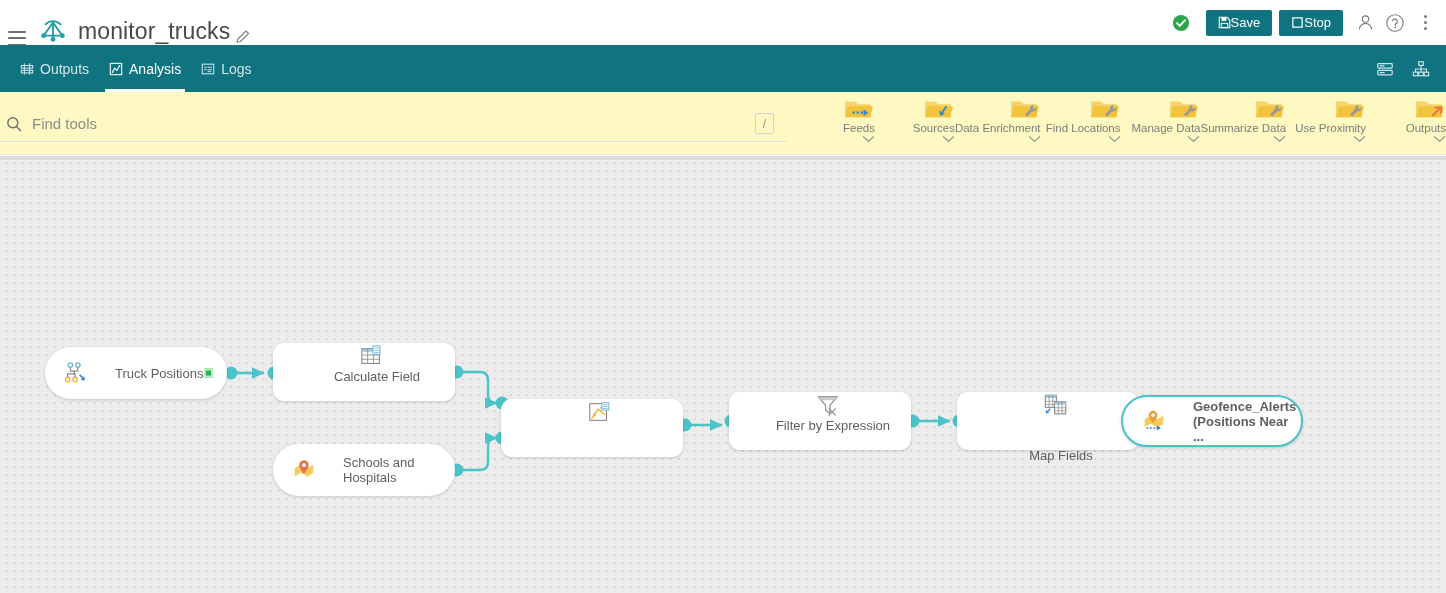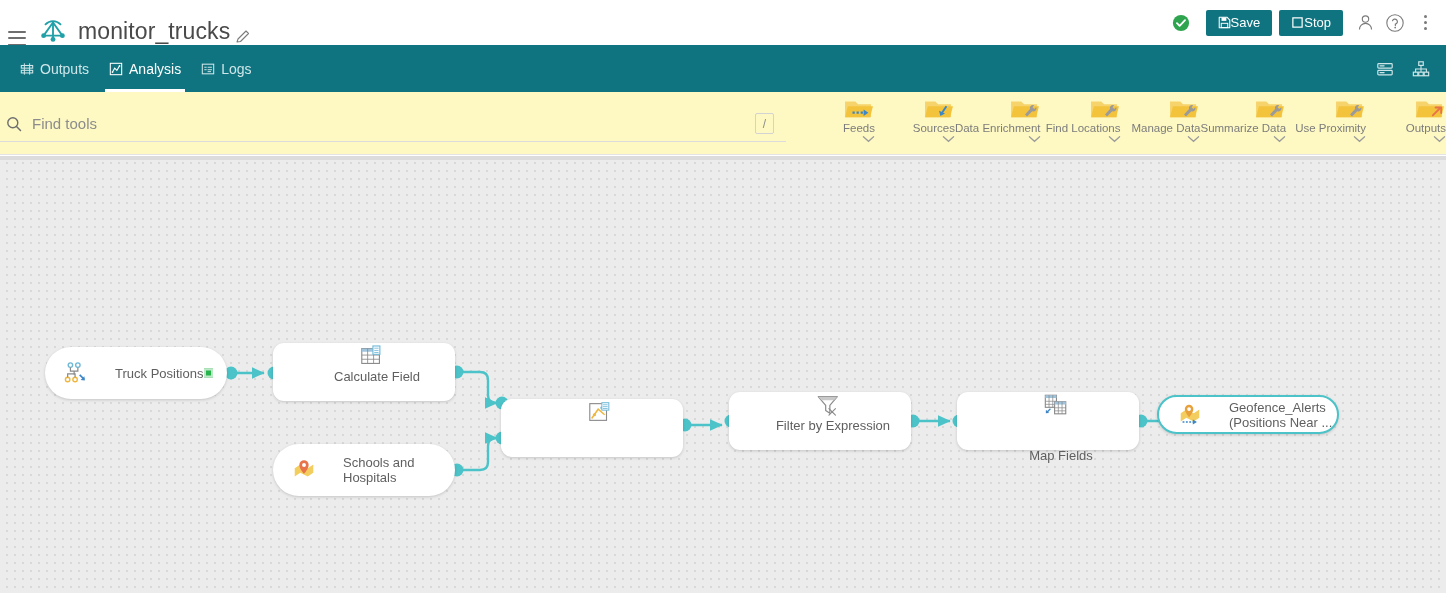--- a/index.html
+++ b/index.html
@@ -491,21 +491,21 @@
       <path d="M6.5 3.5 V16.5 M10.5 3.5 V16.5 M2.5 10 H14.5 M2.5 13.3 H14.5" stroke="#8a8a8a" stroke-width="0.8"></path>
       <rect x="12.5" y="10.5" width="12" height="13" fill="#ffffff" stroke="#8a8a8a" stroke-width="1.2"></rect>
       <rect x="12.5" y="10.5" width="12" height="3" fill="#9fc4dd"></rect>
       <path d="M16.5 10.5 V23.5 M20.5 10.5 V23.5 M12.5 17 H24.5 M12.5 20.3 H24.5" stroke="#8a8a8a" stroke-width="0.8"></path>
       <path d="M8 18 L4 22" stroke="#3b86c6" stroke-width="1.4"></path>
       <path d="M3.2 19.2 L3 22.8 L6.6 22.6 Z" fill="#3b86c6"></path>
     </svg>
     <div class="node-label">Map Fields</div>
   </div>
 
-  <div class="node pill selected" style="left:1157px; top:239px; width:182px; height:39px;">
+  <div class="node pill selected" style="left:1121px; top:239px; width:182px; height:52px;font-weight:bold;">
     <svg class="node-icon" viewBox="0 0 28 28">
       <path d="M4 21 L10 17 L18 21 L24 17 V8 L18 12 L10 8 L4 12 Z" fill="#f3cd5e"></path>
       <path d="M13 3 a4.6 4.6 0 0 1 4.6 4.6 c0 3.7-4.6 8.8-4.6 8.8 s-4.6-5.1-4.6-8.8 A4.6 4.6 0 0 1 13 3 z" fill="#e8a03a"></path>
       <circle cx="13" cy="7.6" r="2" fill="#ffffff"></circle>
       <path d="M6 21.5 H18" stroke="#3b86c6" stroke-width="1.8" stroke-dasharray="2 1.6"></path>
       <path d="M17 18.8 L21.5 21.5 L17 24.2 Z" fill="#3b86c6"></path>
     </svg>
     <div class="node-label">Geofence_Alerts
 (Positions Near ...</div>
   </div>

